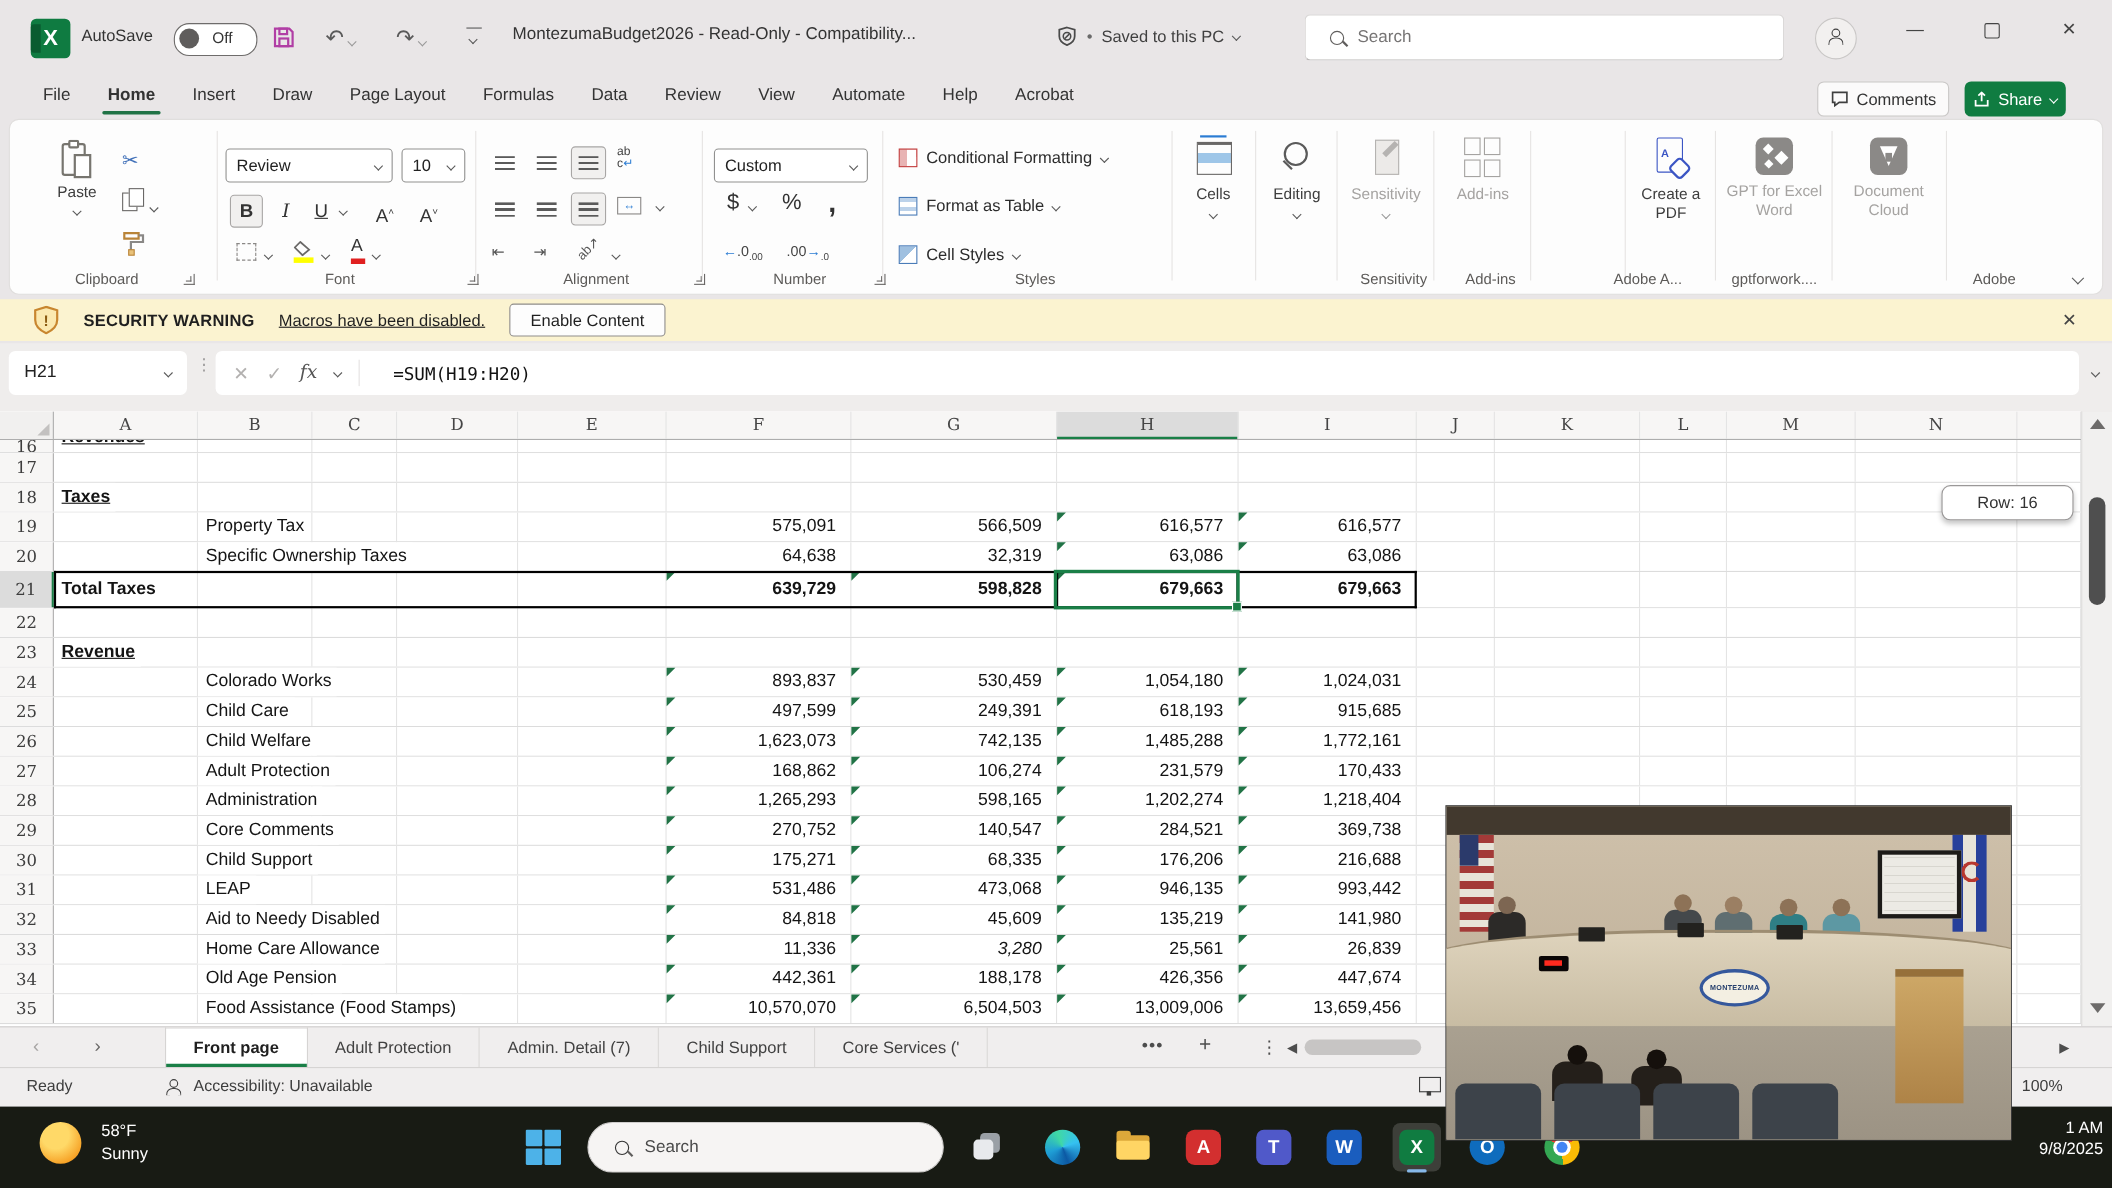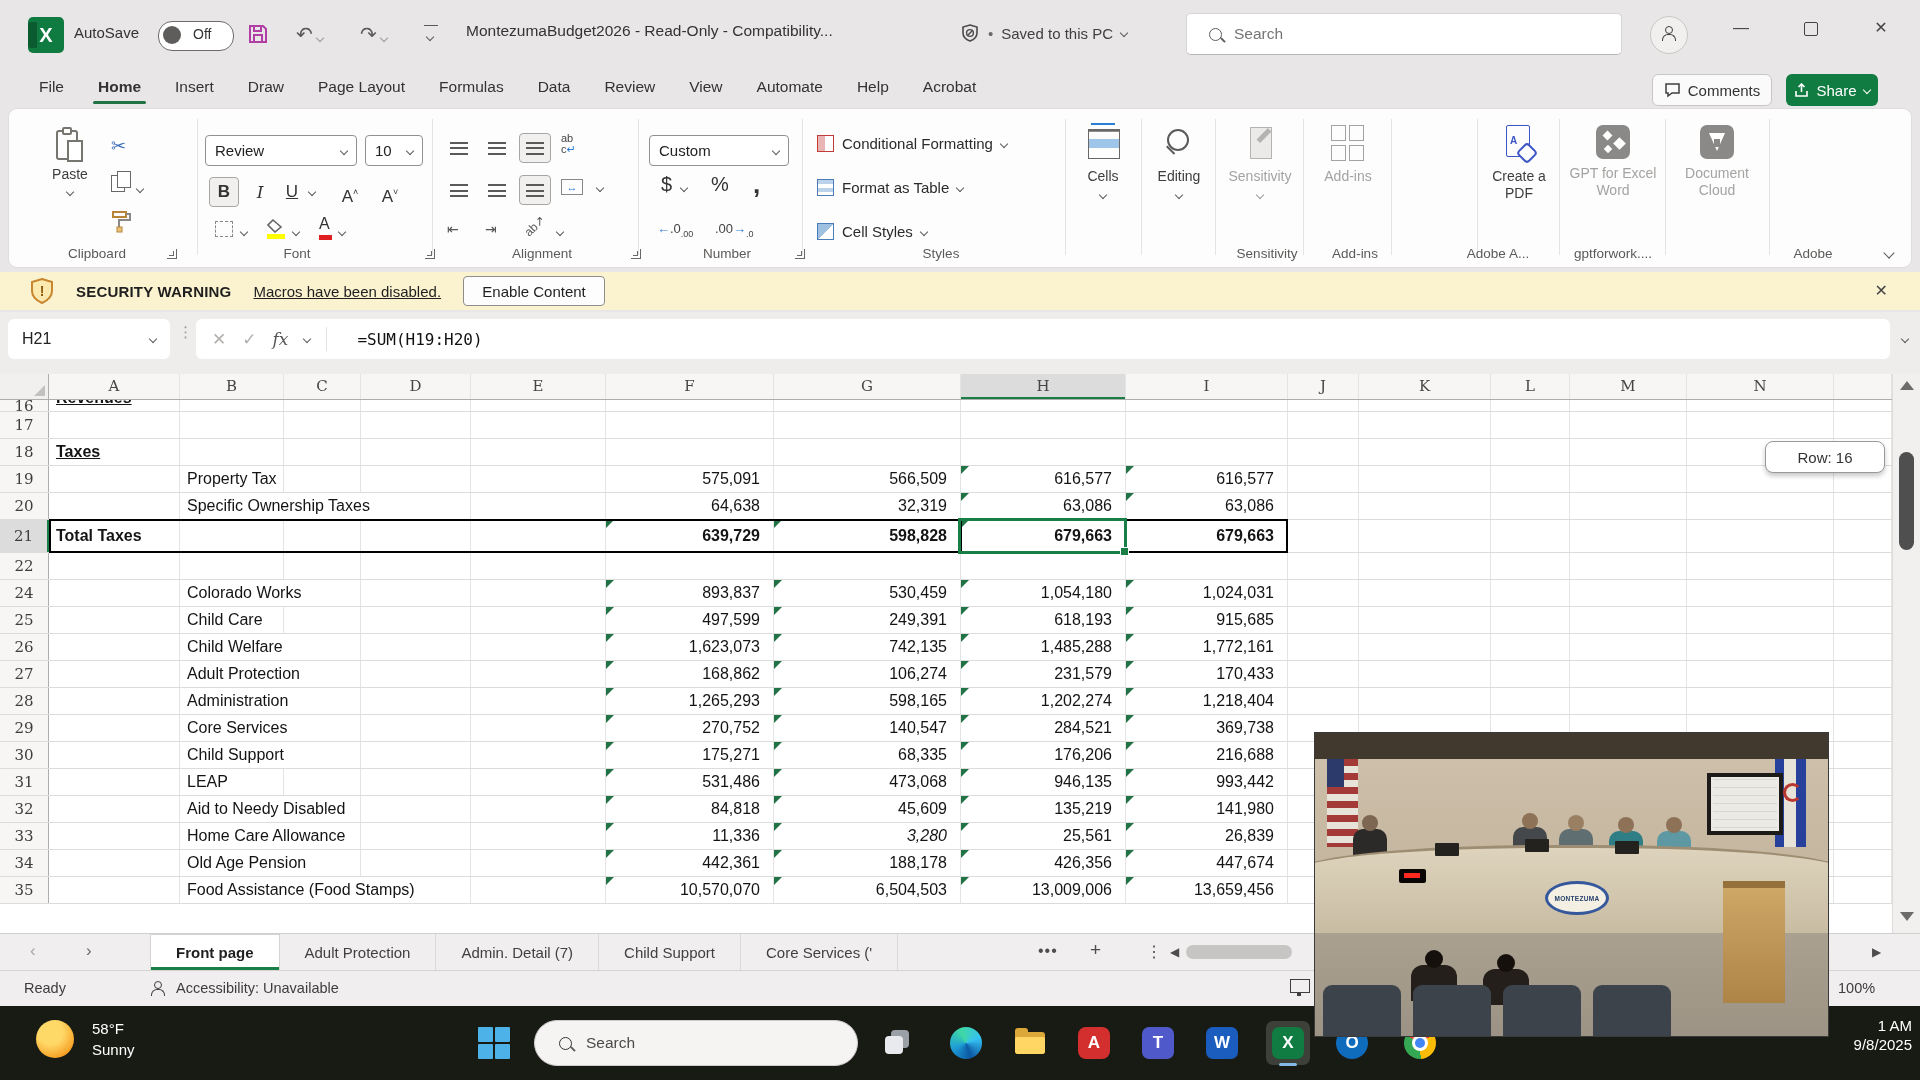--- a/index.html
+++ b/index.html
@@ -255,21 +255,21 @@
     <span class="fbtn" style="left:326px;top:68px">A<sup style="font-size:9px">˄</sup></span>
     <span class="fbtn" style="left:366px;top:68px">A<sup style="font-size:9px">˅</sup></span>
     <span class="abs" style="left:206px;top:112px;width:18px;height:16px;border:1.5px dashed #8a8886;box-sizing:border-box"></span>
       <i class="chev s abs" style="left:232px;top:120px"></i>
     <span class="abs" style="left:258px;top:110px"><svg width="18" height="14" viewBox="0 0 18 14">
           <path d="M6 1l8 7-6 5-7-7z" fill="none" stroke="#6a6867" stroke-width="1.6"></path>
         </svg><span style="position:absolute;left:0;top:15px;width:18px;height:5px;background:#ffff00"></span></span>
       <i class="chev s abs" style="left:284px;top:120px"></i>
     <span class="abs" style="left:310px;top:106px;font-size:16px;color:#333">A<span style="position:absolute;left:0;top:20px;width:13px;height:5px;background:#e02020"></span></span>
       <i class="chev s abs" style="left:330px;top:120px"></i>
-    <span class="glabel" style="left:288px">Font</span>
+    <span class="glabel" style="left:300px">Font</span>
     <span class="launcher" style="left:416px"></span>
     <div class="vdiv" style="left:423px"></div>
 
     <span class="albox" style="left:434px;top:24px">
         <i class="al"></i>
       </span>
     <span class="albox" style="left:472px;top:24px">
         <i class="al"></i>
       </span>
     <span class="albox on" style="left:510px;top:24px">
@@ -607,20 +607,40 @@
         <div class="gc cell" style="width: 165px;"></div>
         <div class="gc cell" style="width: 162px;"></div>
         <div class="gc cell" style="width: 71px;"></div>
         <div class="gc cell" style="width: 132px;"></div>
         <div class="gc cell" style="width: 79px;"></div>
         <div class="gc cell" style="width: 117px;"></div>
         <div class="gc cell" style="width: 147px;"></div>
         <div class="gc cell" style="width: 58px;"></div>
       </div>
       <div class="grow" style="height: 27px;">
+        <div class="gc gnum" style="width: 49px;">23</div>
+        <div class="gc cell" style="width: 131px;">
+          <span class="lab head">Revenue</span>
+        </div>
+        <div class="gc cell" style="width: 104px;"></div>
+        <div class="gc cell" style="width: 77px;"></div>
+        <div class="gc cell" style="width: 110px;"></div>
+        <div class="gc cell" style="width: 135px;"></div>
+        <div class="gc cell" style="width: 168px;"></div>
+        <div class="gc cell" style="width: 187px;"></div>
+        <div class="gc cell" style="width: 165px;"></div>
+        <div class="gc cell" style="width: 162px;"></div>
+        <div class="gc cell" style="width: 71px;"></div>
+        <div class="gc cell" style="width: 132px;"></div>
+        <div class="gc cell" style="width: 79px;"></div>
+        <div class="gc cell" style="width: 117px;"></div>
+        <div class="gc cell" style="width: 147px;"></div>
+        <div class="gc cell" style="width: 58px;"></div>
+      </div>
+      <div class="grow" style="height: 27px;">
         <div class="gc gnum" style="width: 49px;">24</div>
         <div class="gc cell" style="width: 131px;"></div>
         <div class="gc cell" style="width: 104px;">
           <span class="lab">Colorado Works</span>
         </div>
         <div class="gc cell" style="width: 77px;"></div>
         <div class="gc cell" style="width: 110px;"></div>
         <div class="gc cell" style="width: 135px;"></div>
         <div class="gc cell val tri" style="width: 168px;">
           <span>893,837</span>
@@ -750,21 +770,21 @@
         <div class="gc cell" style="width: 132px;"></div>
         <div class="gc cell" style="width: 79px;"></div>
         <div class="gc cell" style="width: 117px;"></div>
         <div class="gc cell" style="width: 147px;"></div>
         <div class="gc cell" style="width: 58px;"></div>
       </div>
       <div class="grow" style="height: 27px;">
         <div class="gc gnum" style="width: 49px;">29</div>
         <div class="gc cell" style="width: 131px;"></div>
         <div class="gc cell" style="width: 104px;">
-          <span class="lab">Core Services</span>
+          <span class="lab">Core Comments</span>
         </div>
         <div class="gc cell" style="width: 77px;"></div>
         <div class="gc cell" style="width: 110px;"></div>
         <div class="gc cell" style="width: 135px;"></div>
         <div class="gc cell val tri" style="width: 168px; text-align: center;">
           <span>270,752</span>
         </div>
         <div class="gc cell val tri" style="width: 187px;">
           <span>140,547</span>
         </div>

